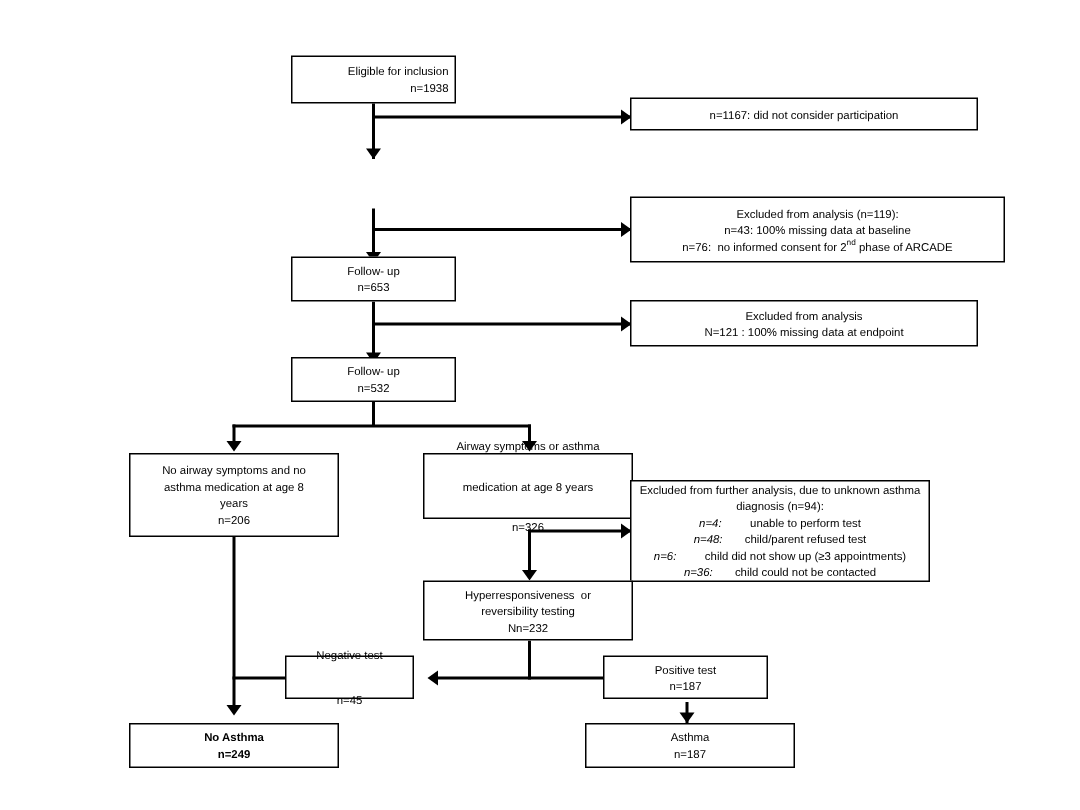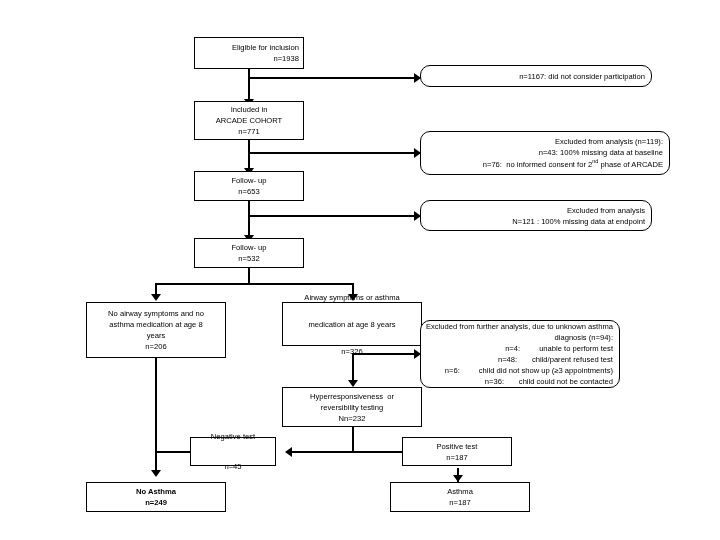--- a/index.html
+++ b/index.html
@@ -28,28 +28,27 @@
     align-items: center;
     justify-content: center;
     font-size: 7.6px;
     line-height: 1.45;
     text-align: center;
     padding: 2px 4px;
     z-index: 5;
   }
   .box .ln { display: block; white-space: pre; }
   .box.left-align {
-    align-items: flex-end;
+    align-items: center;
     text-align: left;
     justify-content: center;
     padding: 3px 6px;
-    border-radius: 10px;
   }
   .box.left-align .ln { white-space: pre; }
-  .ind-a { display: inline-block; width: 34px; }
+  .ind-a { display: inline-block; width: 34px; font-style: italic; }
   
   .vline {
     position: absolute;
     width: 2px;
     background: #000000;
     z-index: 2;
   }
   .hline {
     position: absolute;
     height: 2px;
@@ -135,25 +134,20 @@
 
   <div class="box" style="left:194px; top:37px; width:110px; height:32px;align-items:flex-end;">
     <span class="ln">Eligible for inclusion</span>
     <span class="ln">n=1938</span>
   </div>
 
   <div class="box left-align" style="left:420px; top:65px; width:232px; height:22px;">
     <span class="ln">n=1167: did not consider participation</span>
   </div>
 
-  <div class="box" style="left:194px; top:101px; width:110px; height:39px;">
-    <span class="ln">Included in</span>
-    <span class="ln">ARCADE COHORT</span>
-    <span class="ln">n=771</span>
-  </div>
 
   <div class="box left-align" style="left:420px; top:131px; width:250px; height:44px;">
     <span class="ln">Excluded from analysis (n=119):</span>
     <span class="ln">n=43: 100% missing data at baseline</span>
     <span class="ln"><span>n=76:  no informed consent for 2</span><sup>nd</sup><span> phase of ARCADE</span></span>
   </div>
 
   <div class="box" style="left:194px; top:171px; width:110px; height:30px;">
     <span class="ln">Follow- up</span>
     <span class="ln">n=653</span>

